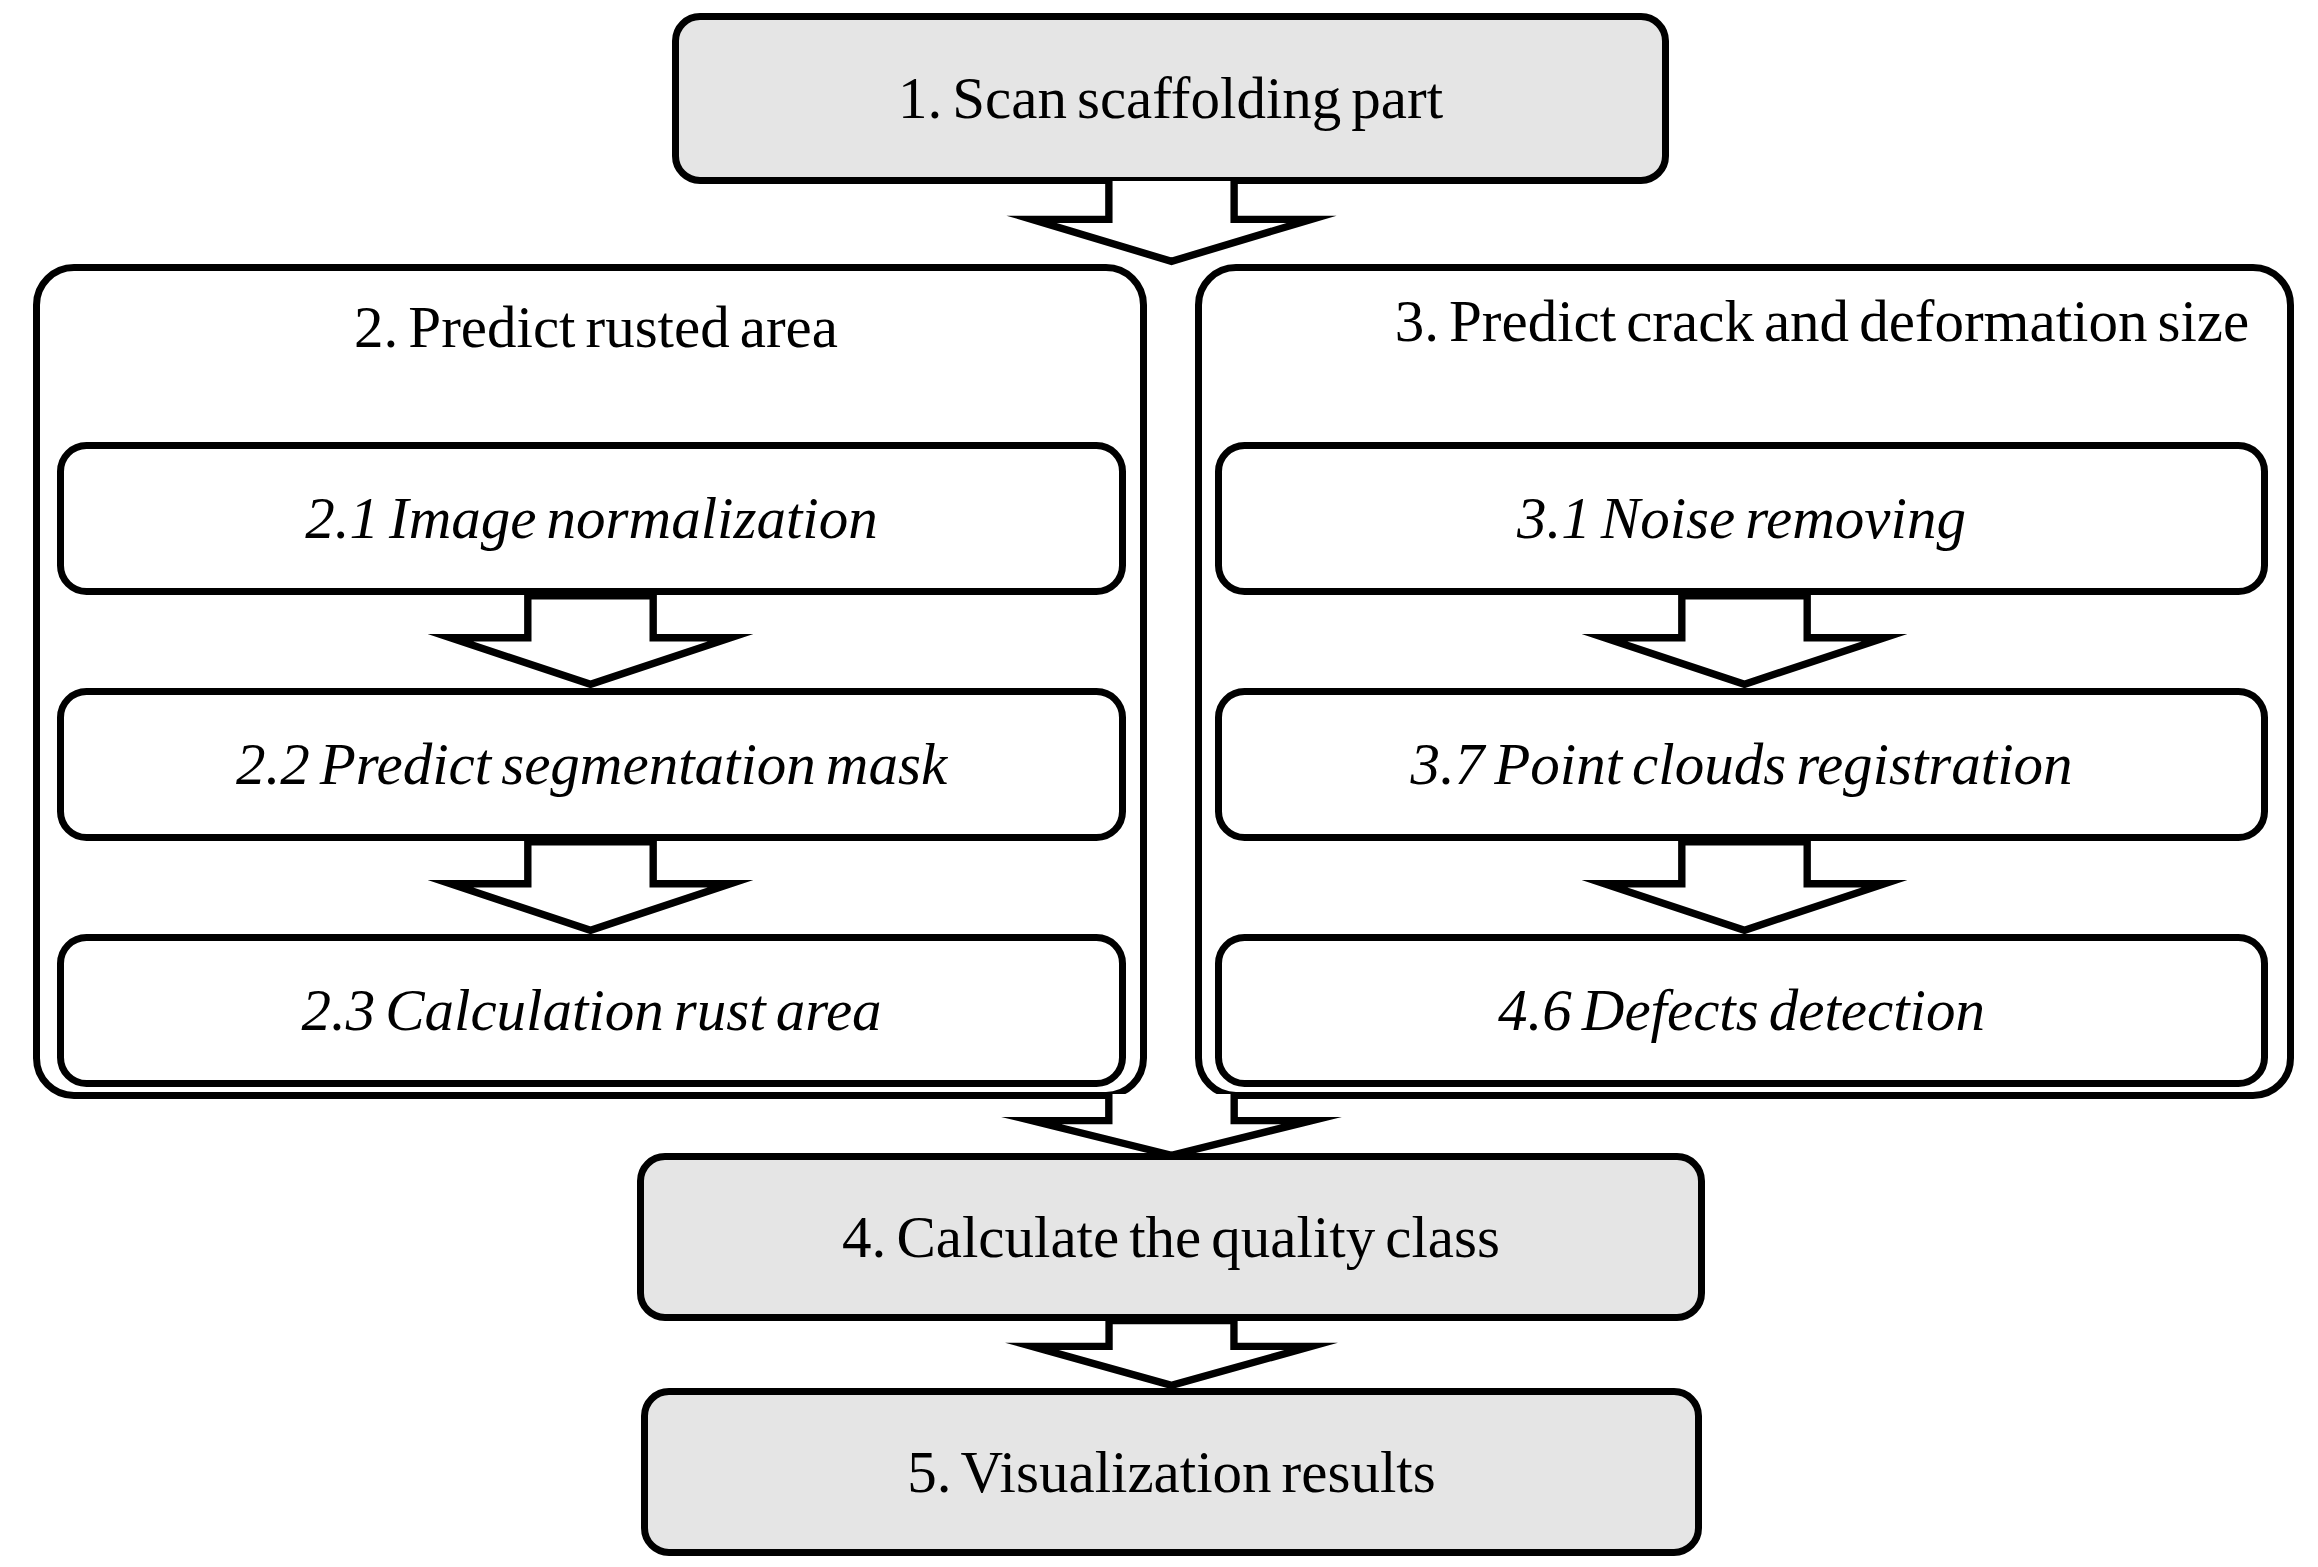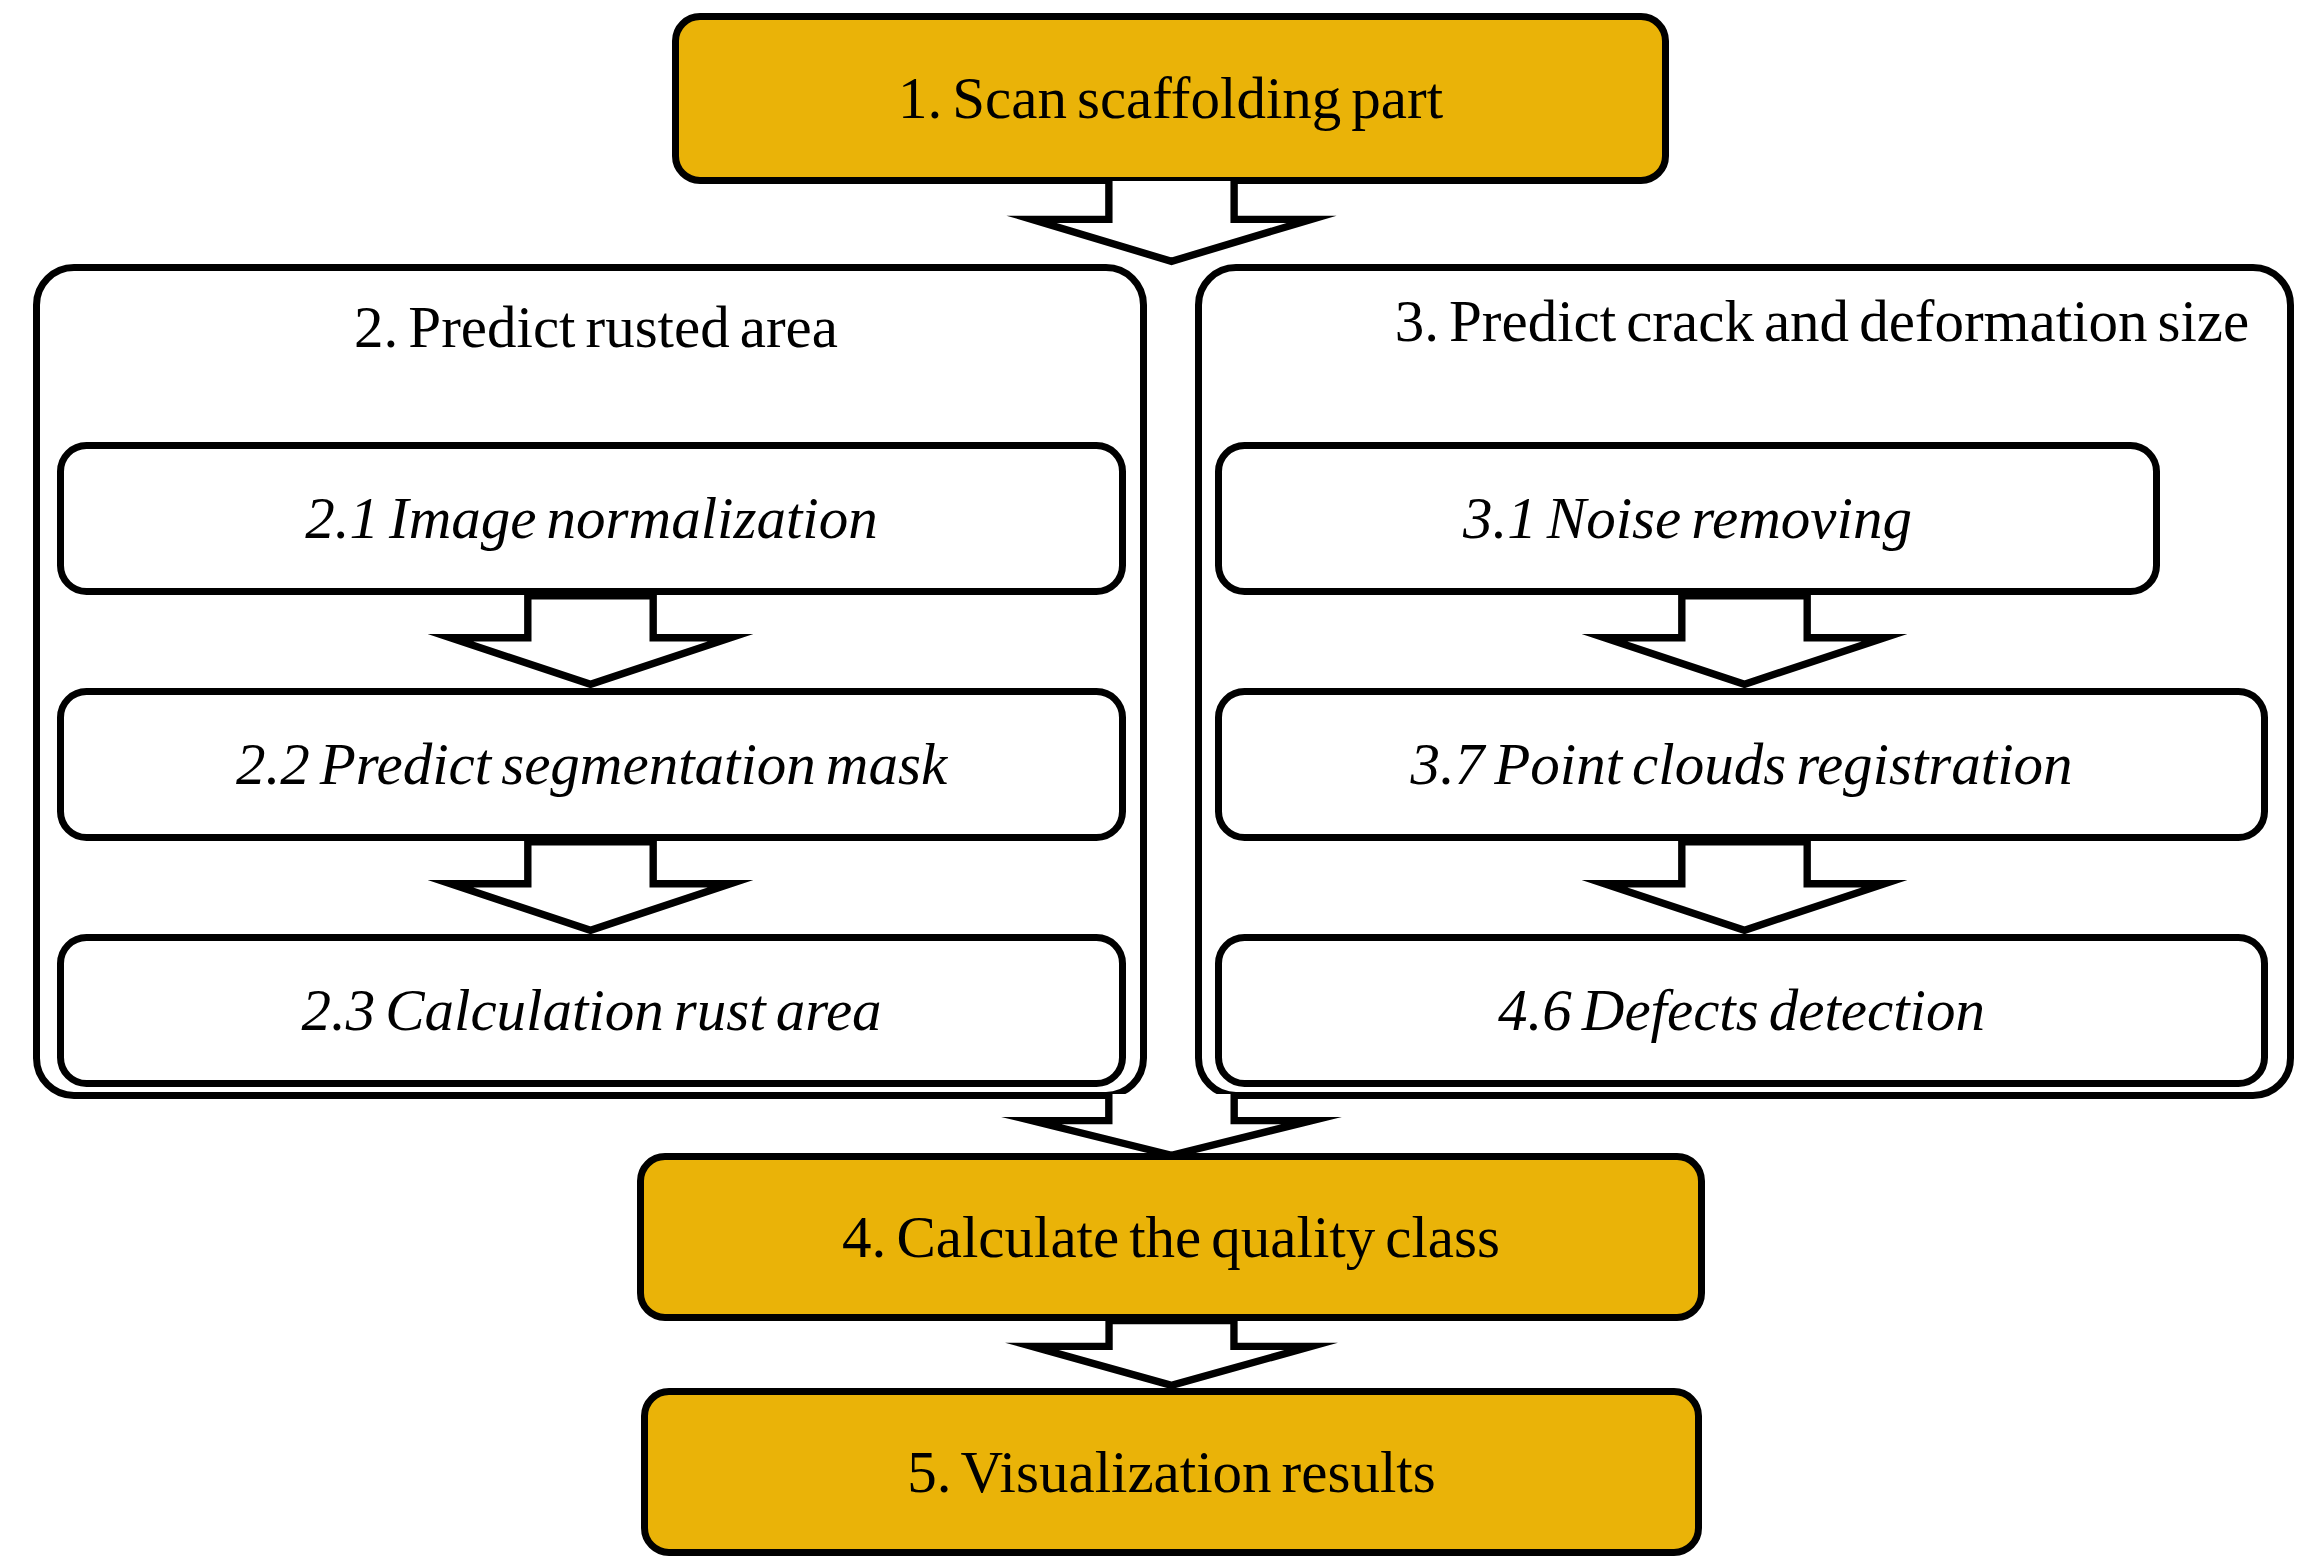--- a/index.html
+++ b/index.html
@@ -8,21 +8,21 @@
     position: relative;
     width: 2319px;
     height: 1567px;
     background: #ffffff;
     font-family: "Liberation Serif", serif;
     color: #000;
     overflow: hidden;
   }
   .box {
     position: absolute;
-    background: #eab308;
+    background: #e5e5e5;
     border: 7.4px solid #000;
     border-radius: 28px;
     display: flex;
     align-items: center;
     justify-content: center;
     text-align: center;
     font-size: 59px;
     word-spacing: -0.08em;
     z-index: 3;
   }
@@ -103,21 +103,21 @@
 
   <div class="subbox" style="left:57px; top:934px; width:1069px; height:153px;">
     <span>2.3 Calculation rust area</span>
   </div>
 
   <div class="bigbox" style="left:1195px; top:264px; width:1099px; height:835px;"></div>
   <div class="ctitle" style="left:1195px; top:280px; width:1254px; height:169px;">
     <span class="wrap">3. Predict crack and deformation size</span>
   </div>
 
-  <div class="subbox" style="left:1215px; top:442px; width:945px; height:153px;">
+  <div class="subbox" style="left:1215px; top:442px; width:1053px; height:153px;">
     <span>3.1 Noise removing</span>
   </div>
 
   <div class="arrow" style="left:1597px; top:592px;">
     <svg width="295" height="96" viewBox="0 0 400 130">
       <polygon points="115,5 115,62 10,62 200,125 390,62 285,62 285,5" fill="#ffffff" stroke="#000000" stroke-width="10" stroke-miterlimit="14"></polygon>
     </svg>
   </div>
 
   <div class="subbox" style="left:1215px; top:688px; width:1053px; height:153px;">

